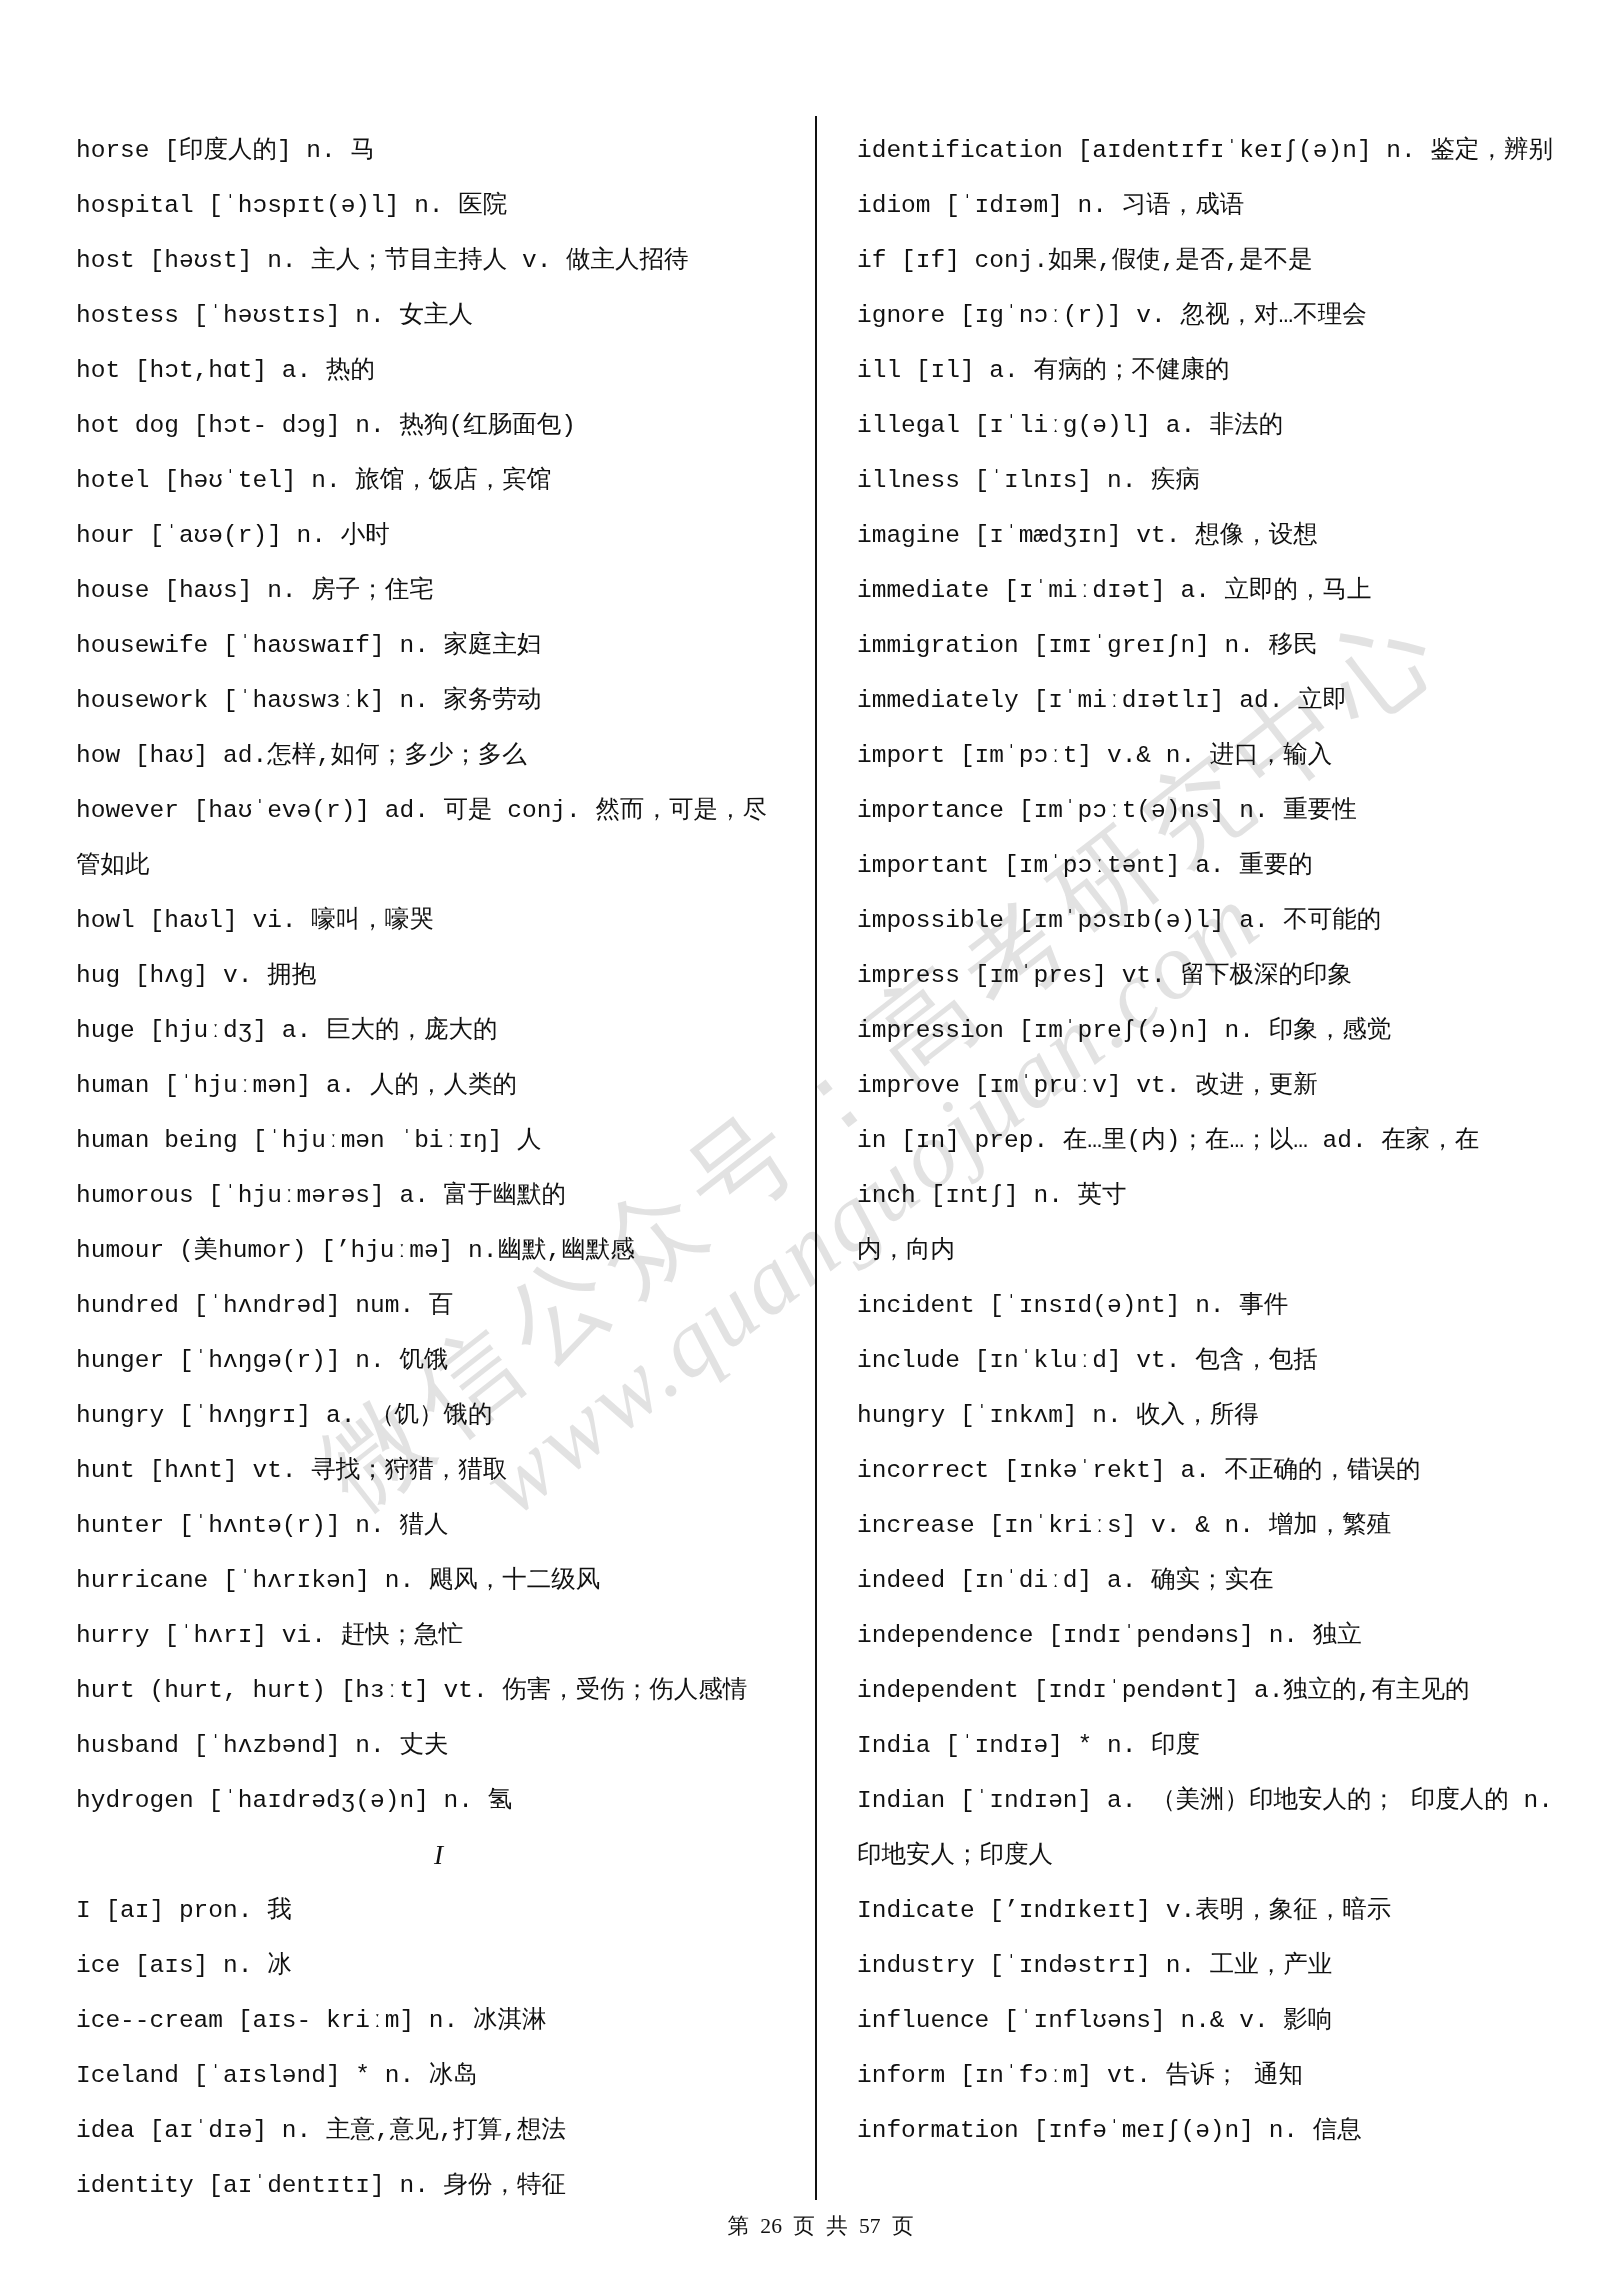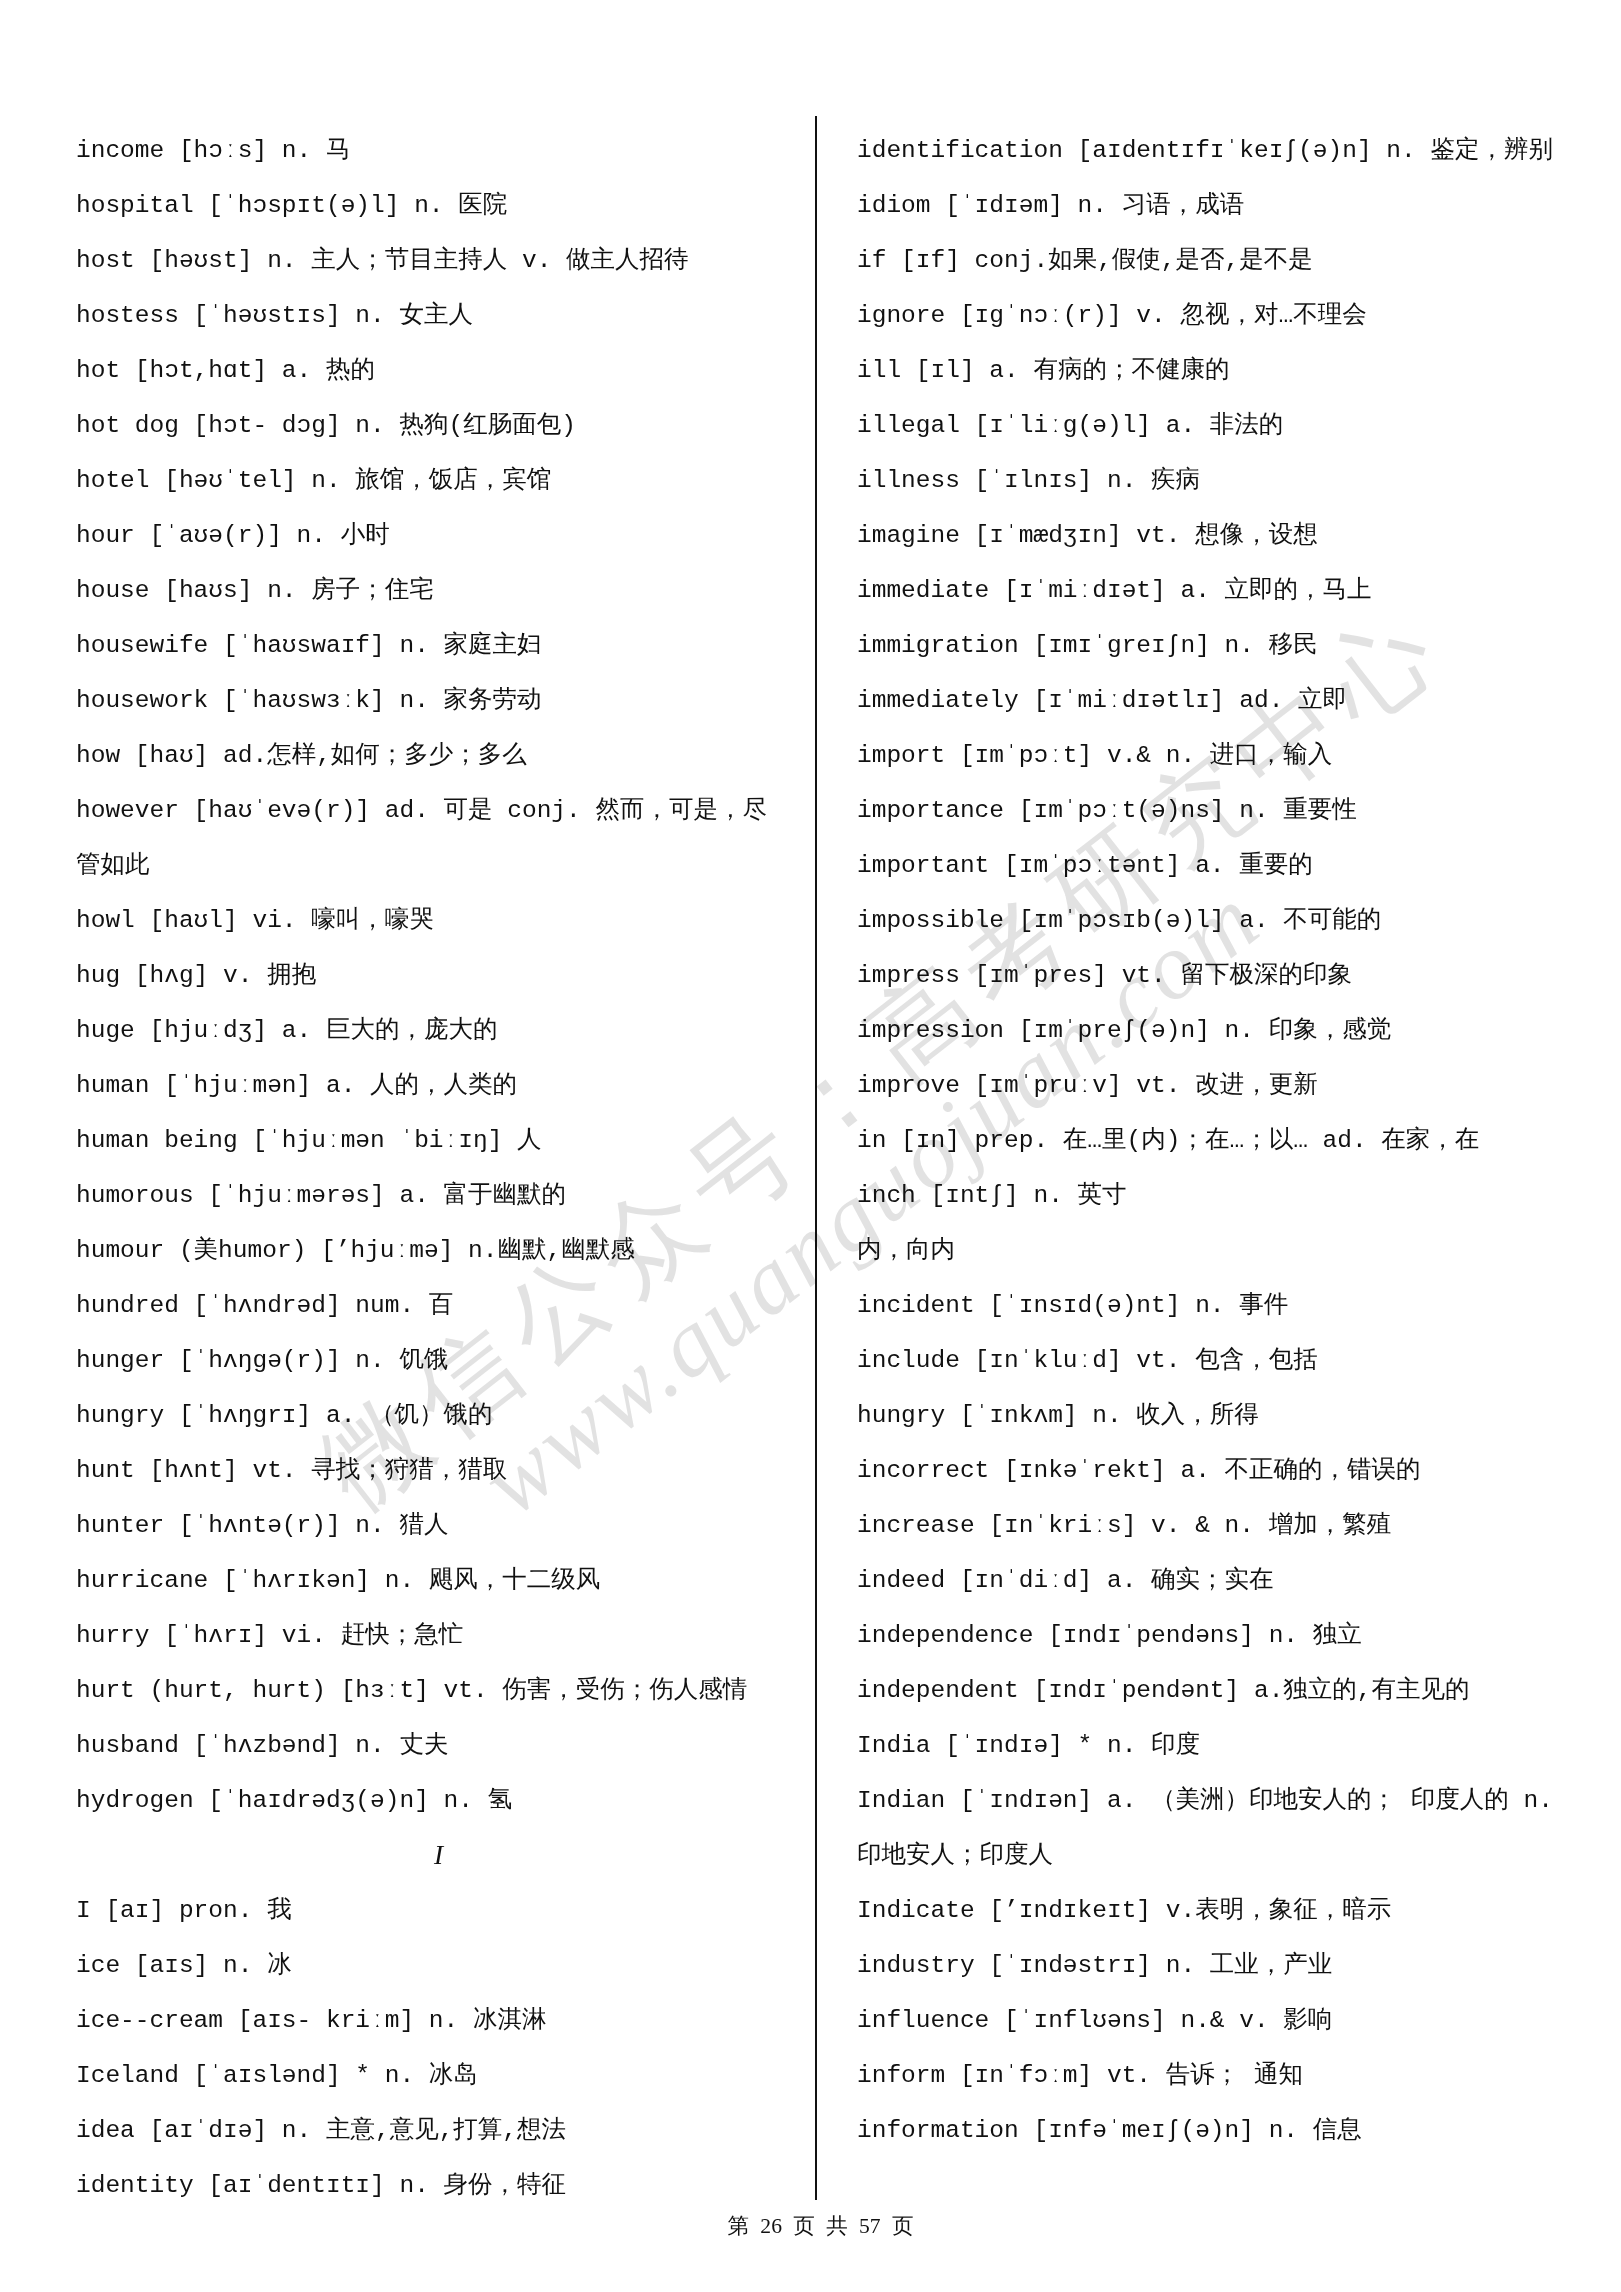--- a/index.html
+++ b/index.html
@@ -31,21 +31,21 @@
 </style>
 </head>
 <body>
 
 <div class="page">
 
   <div class="watermark wm1">微信公众号：高考研究中心</div>
   <div class="watermark wm2">www.quanguojuan.com</div>
 
   <ul class="col left" id="left-col">
-      <li class="line">income [hɔːs] n. 马</li>
+      <li class="line">horse [印度人的] n. 马</li>
       <li class="line">hospital [ˈhɔspɪt(ə)l] n. 医院</li>
       <li class="line">host [həʊst] n. 主人；节目主持人 v. 做主人招待</li>
       <li class="line">hostess [ˈhəʊstɪs] n. 女主人</li>
       <li class="line">hot [hɔt,hɑt] a. 热的</li>
       <li class="line">hot dog [hɔt- dɔg] n. 热狗(红肠面包)</li>
       <li class="line">hotel [həʊˈtel] n. 旅馆，饭店，宾馆</li>
       <li class="line">hour [ˈaʊə(r)] n. 小时</li>
       <li class="line">house [haʊs] n. 房子；住宅</li>
       <li class="line">housewife [ˈhaʊswaɪf] n. 家庭主妇</li>
       <li class="line">housework [ˈhaʊswɜːk] n. 家务劳动</li>

